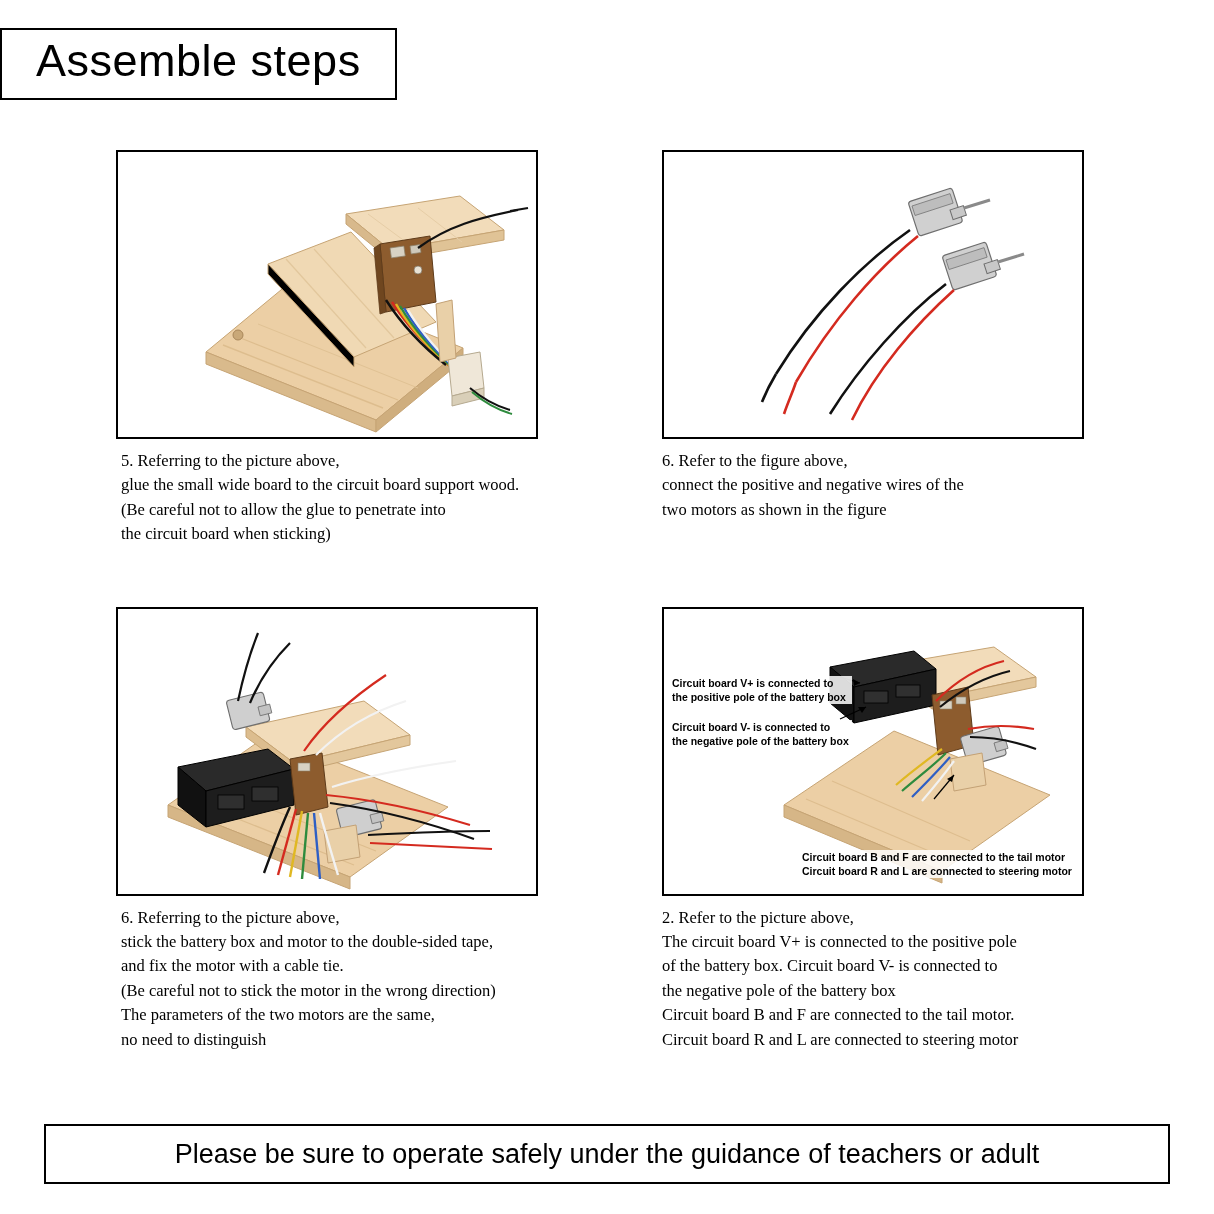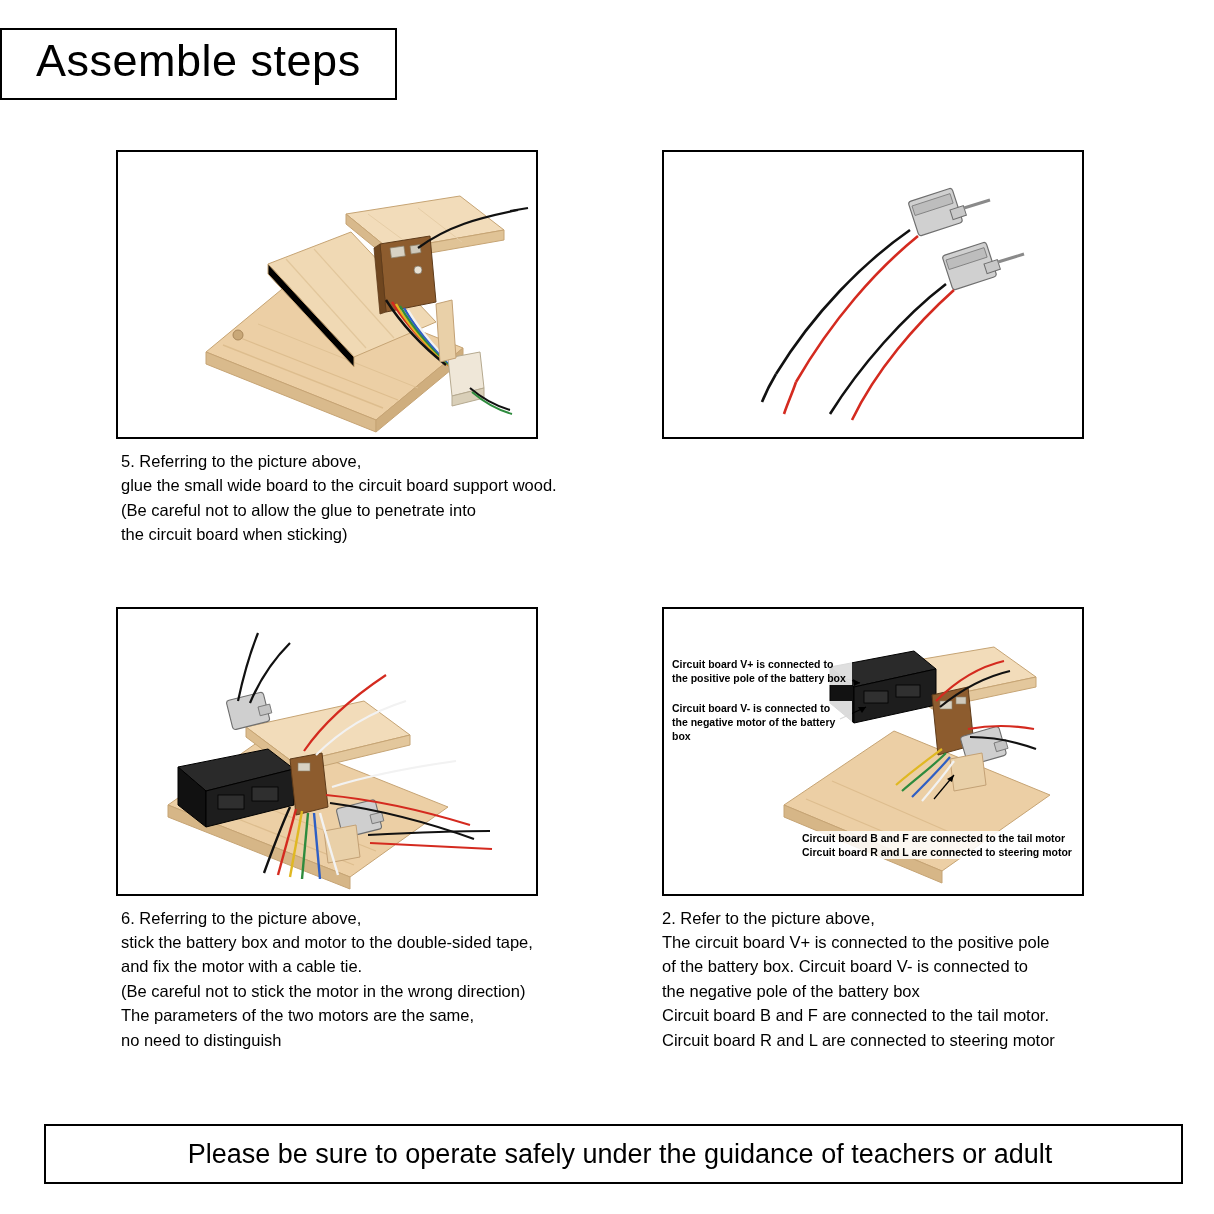--- a/index.html
+++ b/index.html
@@ -56,50 +56,51 @@
     height: 285px;
     position: relative;
     overflow: hidden;
     background: #fff;
   }
   .caption {
     margin-top: 10px;
     font-size: 16.5px;
     line-height: 1.48;
     white-space: pre-line;
+    font-family: Liberation Serif, serif;
   }
   .cap-indent { padding-left: 5px; }
 
   .row2 { margin-top: 60px; }
 
   
   .footer {
     position: absolute;
     left: 44px;
     top: 1124px;
     width: 1122px;
     border: 2px solid #000;
     height: 56px;
     display: flex;
     align-items: center;
     justify-content: center;
     font-size: 27px;
-    padding-left: 13px;
   }
 
   
   svg { display: block; }
 
   .annot {
     position: absolute;
     font-size: 10.5px;
     line-height: 1.35;
     background: rgba(255,255,255,0.85);
     white-space: pre-line;
     font-weight: bold;
+    margin-top: 19px;
   }
 </style>
 </head>
 <body>
 
 <div class="title-wrap">
   <div class="title-box">Assemble steps</div>
 </div>
 
 <div class="grid">
@@ -192,20 +193,23 @@
 
           <path d="M246,78 C200,110 150,160 112,222" stroke="#111111" stroke-width="2.6" fill="none"></path>
           <path d="M254,84 C212,118 168,168 132,230" stroke="#d42a1f" stroke-width="2.6" fill="none"></path>
           <path d="M112,222 C106,232 102,240 98,250" stroke="#111111" stroke-width="2.6" fill="none"></path>
           <path d="M132,230 C128,242 124,250 120,262" stroke="#d42a1f" stroke-width="2.6" fill="none"></path>
 
           <path d="M282,132 C240,164 196,214 166,262" stroke="#111111" stroke-width="2.6" fill="none"></path>
           <path d="M290,138 C252,172 212,218 188,268" stroke="#d42a1f" stroke-width="2.6" fill="none"></path>
         </svg>
       </div>
+      <div class="caption">6. Refer to the figure above,
+connect the positive and negative wires of the
+two motors as shown in the figure</div>
     </div>
   </div>
 
   <div class="row row2">
 
     <div class="cell left">
       <div class="figure">
         <svg width="418" height="285" viewBox="0 0 418 285">
 
           <polygon points="50,196 150,126 330,198 232,268" fill="#eccfa5" stroke="#c6a474" stroke-width="1"></polygon>
@@ -310,21 +314,21 @@
           <polygon points="196,74 189,70 190,77" fill="#000"></polygon>
           <path d="M176,110 L202,98" stroke="#000" stroke-width="1.2" fill="none"></path>
           <polygon points="202,98 194,98 198,104" fill="#000"></polygon>
           <path d="M270,190 L290,166" stroke="#000" stroke-width="1.2" fill="none"></path>
           <polygon points="290,166 283,170 288,173" fill="#000"></polygon>
         </svg>
 
         <div class="annot" style="left:8px; top:48px; width:180px;">Circuit board V+ is connected to
 the positive pole of the battery box</div>
         <div class="annot" style="left:8px; top:92px; width:180px;">Circuit board V- is connected to
-the negative motor of the battery box</div>
+the negative pole of the battery box</div>
         <div class="annot" style="left:138px; top:222px; width:280px;">Circuit board B and F are connected to the tail motor
 Circuit board R and L are connected to steering motor</div>
       </div>
       <div class="caption">2. Refer to the picture above,
 The circuit board V+ is connected to the positive pole
 of the battery box. Circuit board V- is connected to
 the negative pole of the battery box
 Circuit board B and F are connected to the tail motor.
 Circuit board R and L are connected to steering motor</div>
     </div>

